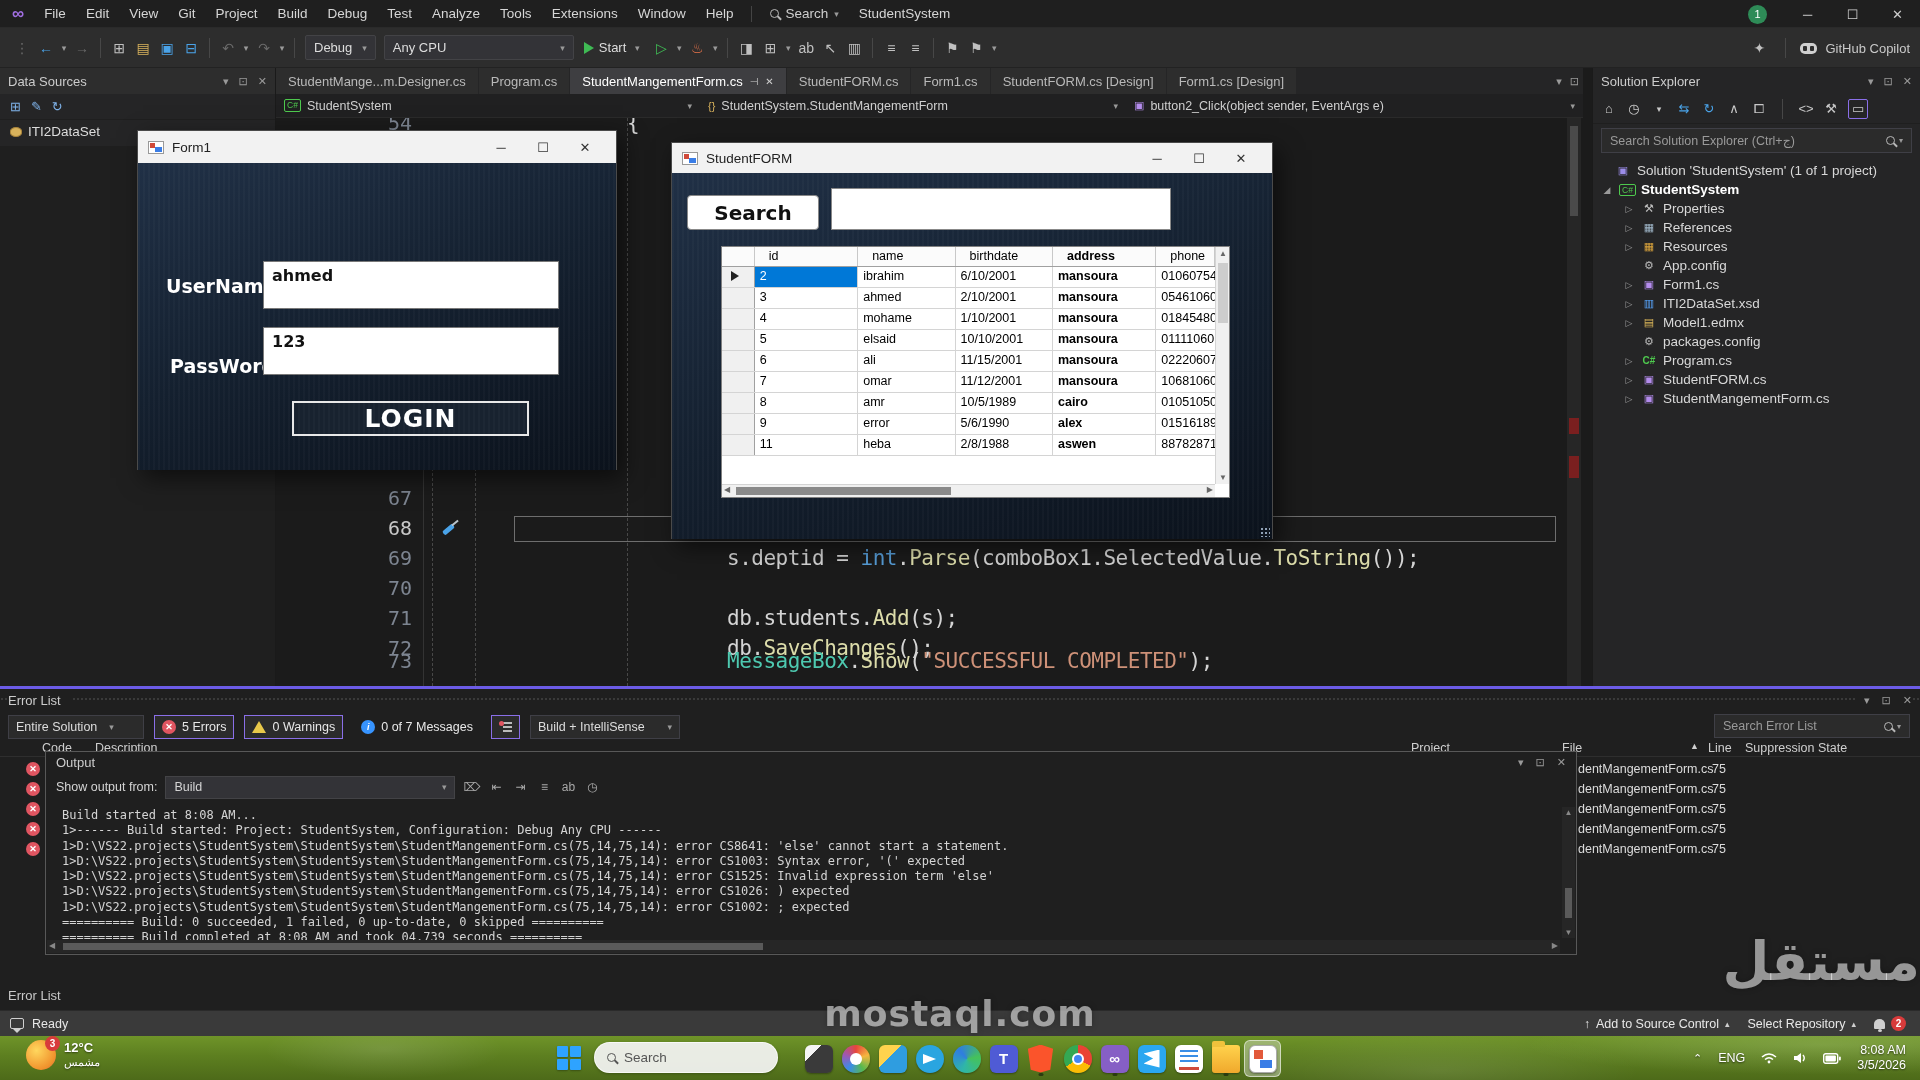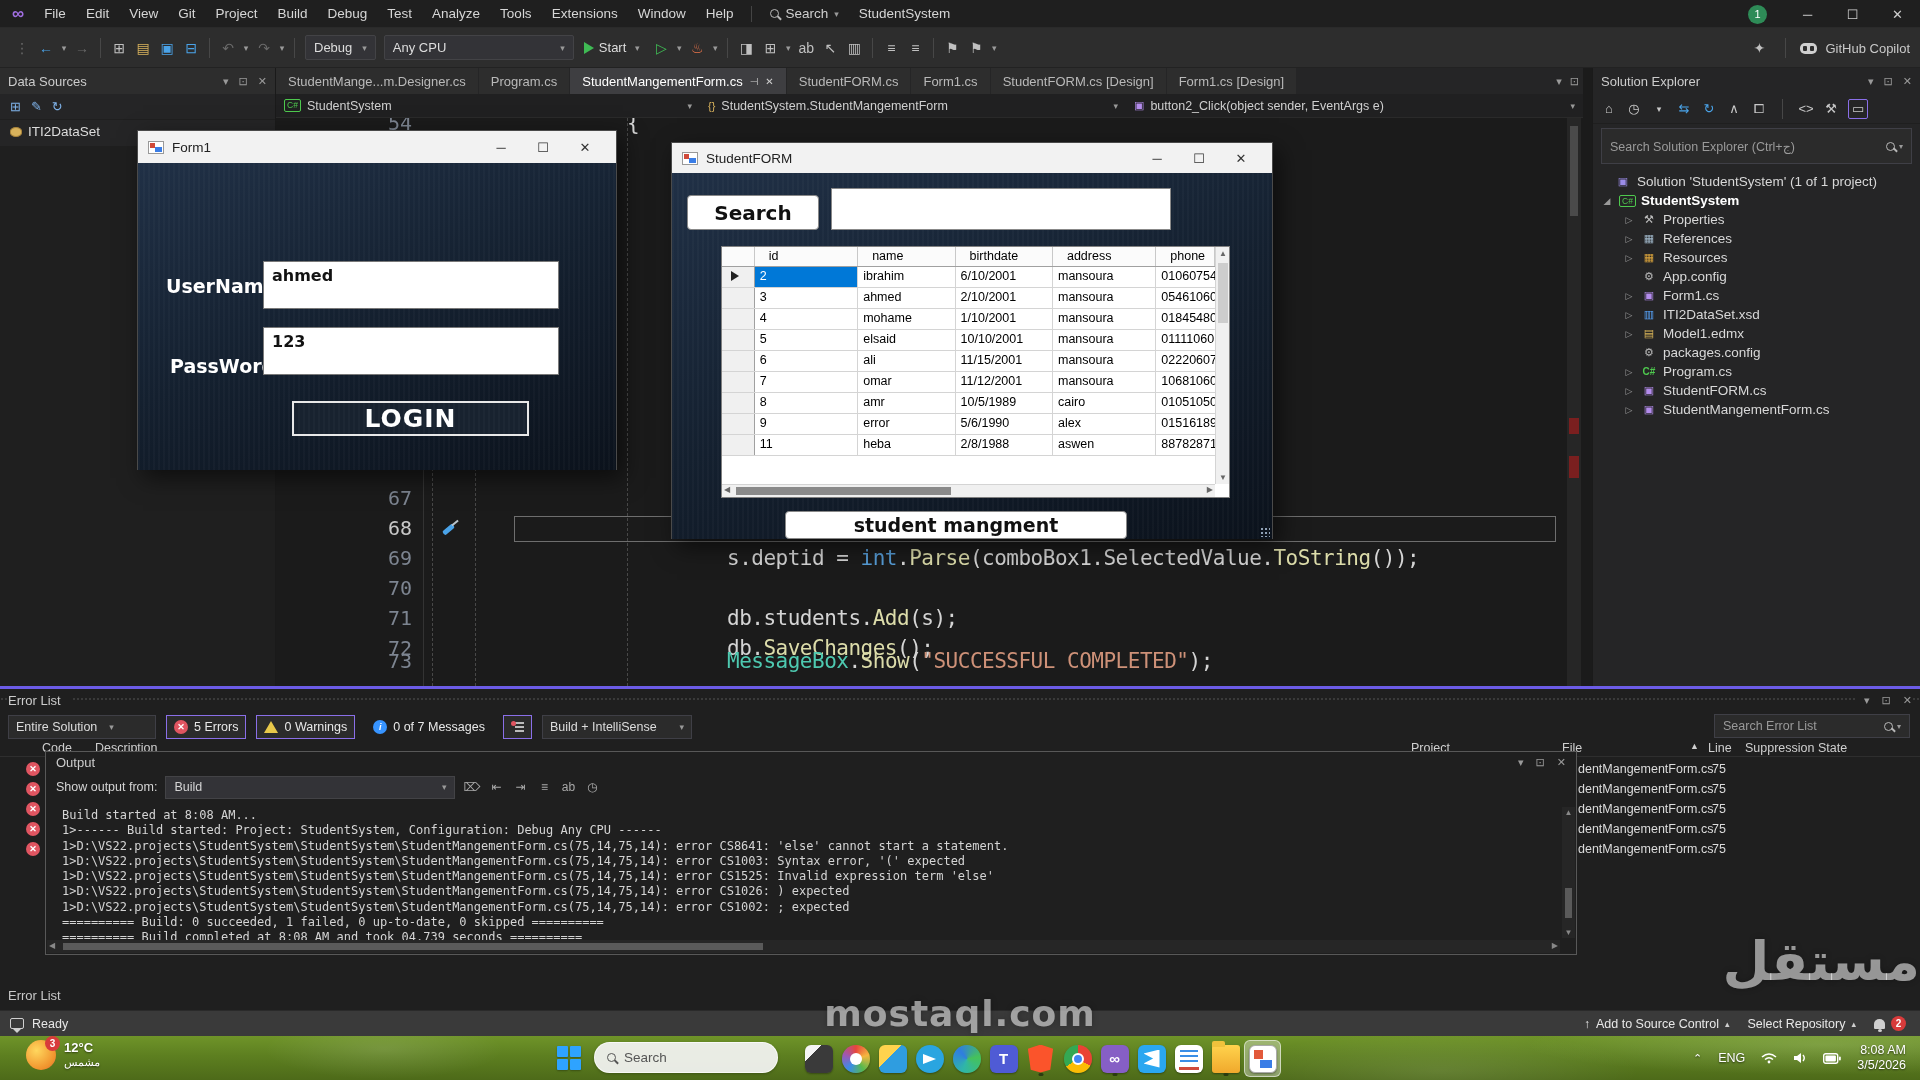--- a/index.html
+++ b/index.html
@@ -86,21 +86,21 @@
   .ed-scroll{position:absolute;right:2px;top:0;width:14px;height:568px;background:#262626;}
   .ed-scroll .thumb{position:absolute;left:3px;top:8px;width:8px;height:90px;background:#4a4a4a;}
   .ed-mark{position:absolute;left:2px;width:10px;background:#7a1f1f;}
 
   
   .right-panel{position:absolute;left:1592px;top:68px;width:328px;height:618px;background:#252526;border-left:1px solid #1a1a1a;}
   .se-toolbar{height:30px;display:flex;align-items:center;gap:9px;padding:0 8px;color:#c8c8c8;font-size:13px;border-bottom:1px solid #1f1f1f;}
   .se-tbi{display:flex;align-items:center;justify-content:center;min-width:16px;height:20px;}
   .se-tbi.sel{border:1px solid #8a6fe8;border-radius:2px;padding:0 3px;}
   .se-tbi.blue{color:#4aa3e8;}
-  .se-search{margin:4px 8px;height:36px;background:#2b2b2b;border:1px solid #3f3f46;display:flex;align-items:center;
+  .se-search{margin:4px 8px;height:25px;background:#2b2b2b;border:1px solid #3f3f46;display:flex;align-items:center;
              padding:0 8px;color:#9a9a9a;font-size:12.5px;justify-content:space-between;}
   .tree{padding-top:4px;font-size:13.5px;color:#d8d8d8;}
   .tree-row{display:flex;align-items:center;height:19px;gap:6px;}
   .tr-arrow{width:12px;font-size:9px;color:#9a9a9a;text-align:center;}
   .tr-ico{width:16px;text-align:center;font-size:11px;}
   .ico-sol{color:#9b8ce8;} .ico-wrench{color:#c0c0c0;} .ico-refs{color:#9fb6c8;} .ico-res{color:#d9a33c;}
   .ico-cfg{color:#b8b8b8;} .ico-form{color:#b48ced;} .ico-ds{color:#58a6ff;} .ico-model{color:#d9b558;}
   .ico-cs{color:#4ec94e;font-size:10px;font-weight:bold;}
   .proj-label{font-weight:bold;color:#ffffff;}
 
@@ -233,21 +233,21 @@
              font-family:"DejaVu Sans",sans-serif;letter-spacing:1px;display:flex;align-items:center;justify-content:center;}
   .sf-btn{position:absolute;background:#fff;border:1px solid #888;border-radius:4px;color:#111;font-weight:bold;
           font-family:"DejaVu Sans",sans-serif;display:flex;align-items:center;justify-content:center;z-index:2;}
   .sf-input{position:absolute;background:#fff;border:1px solid #888;z-index:2;font-size:16px;padding:0 8px;}
   .grid{position:absolute;background:#fff;border:1px solid #808080;z-index:2;font-size:12.5px;color:#000;}
   .grid-inner{position:absolute;left:0;top:0;right:14px;bottom:13px;overflow:hidden;}
   .grow{display:flex;height:21px;border-bottom:1px solid #d4d4d4;}
   .grow.head{height:20px;background:#fbfbfb;border-bottom:1px solid #a0a0a0;}
   .gc{border-right:1px solid #d4d4d4;padding:2px 5px;overflow:hidden;white-space:nowrap;}
   .gc.sel-col{width:33px;background:#f0f0f0;border-right:1px solid #a0a0a0;position:relative;}
-  .gc.c-id{width:104px;} .gc.c-name{width:98px;} .gc.c-birth{width:98px;} .gc.c-addr{width:104px;} .gc.c-phone{width:59px;border-right:none;}
+  .gc.c-id{width:104px;} .gc.c-name{width:98px;} .gc.c-birth{width:98px;} .gc.c-addr{width:104px;font-weight:bold;} .gc.c-phone{width:59px;border-right:none;}
   .grow.head .gc{background:#fbfbfb;border-right:1px solid #c8c8c8;}
   .cell-selected{background:#0078d7;color:#fff;}
   .row-arrow{position:absolute;left:9px;top:4px;width:0;height:0;border-left:8px solid #222;border-top:5px solid transparent;border-bottom:5px solid transparent;}
   .gvscroll{position:absolute;right:0;top:0;width:14px;bottom:13px;background:#f0f0f0;border-left:1px solid #d4d4d4;}
   .gvscroll .thumb{position:absolute;left:2px;top:16px;width:10px;height:60px;background:#cdcdcd;}
   .gvscroll .ar{position:absolute;left:0;width:14px;text-align:center;color:#666;font-size:8px;}
   .ghscroll{position:absolute;left:0;bottom:0;height:13px;right:14px;background:#f0f0f0;border-top:1px solid #d4d4d4;}
   .ghscroll .thumb{position:absolute;left:14px;top:2px;height:8px;width:215px;background:#8a8a8a;}
   .ghscroll .ar{position:absolute;top:0;color:#666;font-size:8px;}
   .grip{position:absolute;right:2px;bottom:2px;width:10px;height:10px;z-index:3;
@@ -578,21 +578,21 @@
     <div class="el-topline"></div>
     <div class="el-title">
       <span style="background:#1f1f1f;padding-right:10px">Error List</span>
       <span class="el-title-icons">
         <span>▾</span>
         <span>⊡</span>
         <span>✕</span>
       </span>
     </div>
     <div class="el-toolbar">
-      <div class="el-combo" style="width:148px;">
+      <div class="el-combo" style="width:136px;">
         <span>Entire Solution</span>
           <span style="font-size:9px;color:#999">▾</span>
       </div>
       <div class="el-btn sel">
         <span class="err-ico">✕</span>
         <span>5 Errors</span>
       </div>
       <div class="el-btn sel">
         <span class="warn-ico"></span>
         <span>0 Warnings</span>
@@ -910,21 +910,20 @@
           <span class="ar" style="top:2px">▲</span>
             <div class="thumb"></div>
             <span class="ar" style="bottom:2px">▼</span>
         </div>
         <div class="ghscroll">
           <span class="ar" style="left:2px">◀</span>
             <div class="thumb"></div>
             <span class="ar" style="right:2px">▶</span>
         </div>
       </div>
-      <div class="sf-btn" style="left:113px;top:338px;width:342px;height:28px;font-size:19px">student mangment</div>
       <div class="grip"></div>
     </div>
   </div>
 
   <div class="watermark">
     <div class="wm1" dir="rtl">مستقل</div>
     <div class="wm2">mostaql.com</div>
   </div>
 
 </div>

